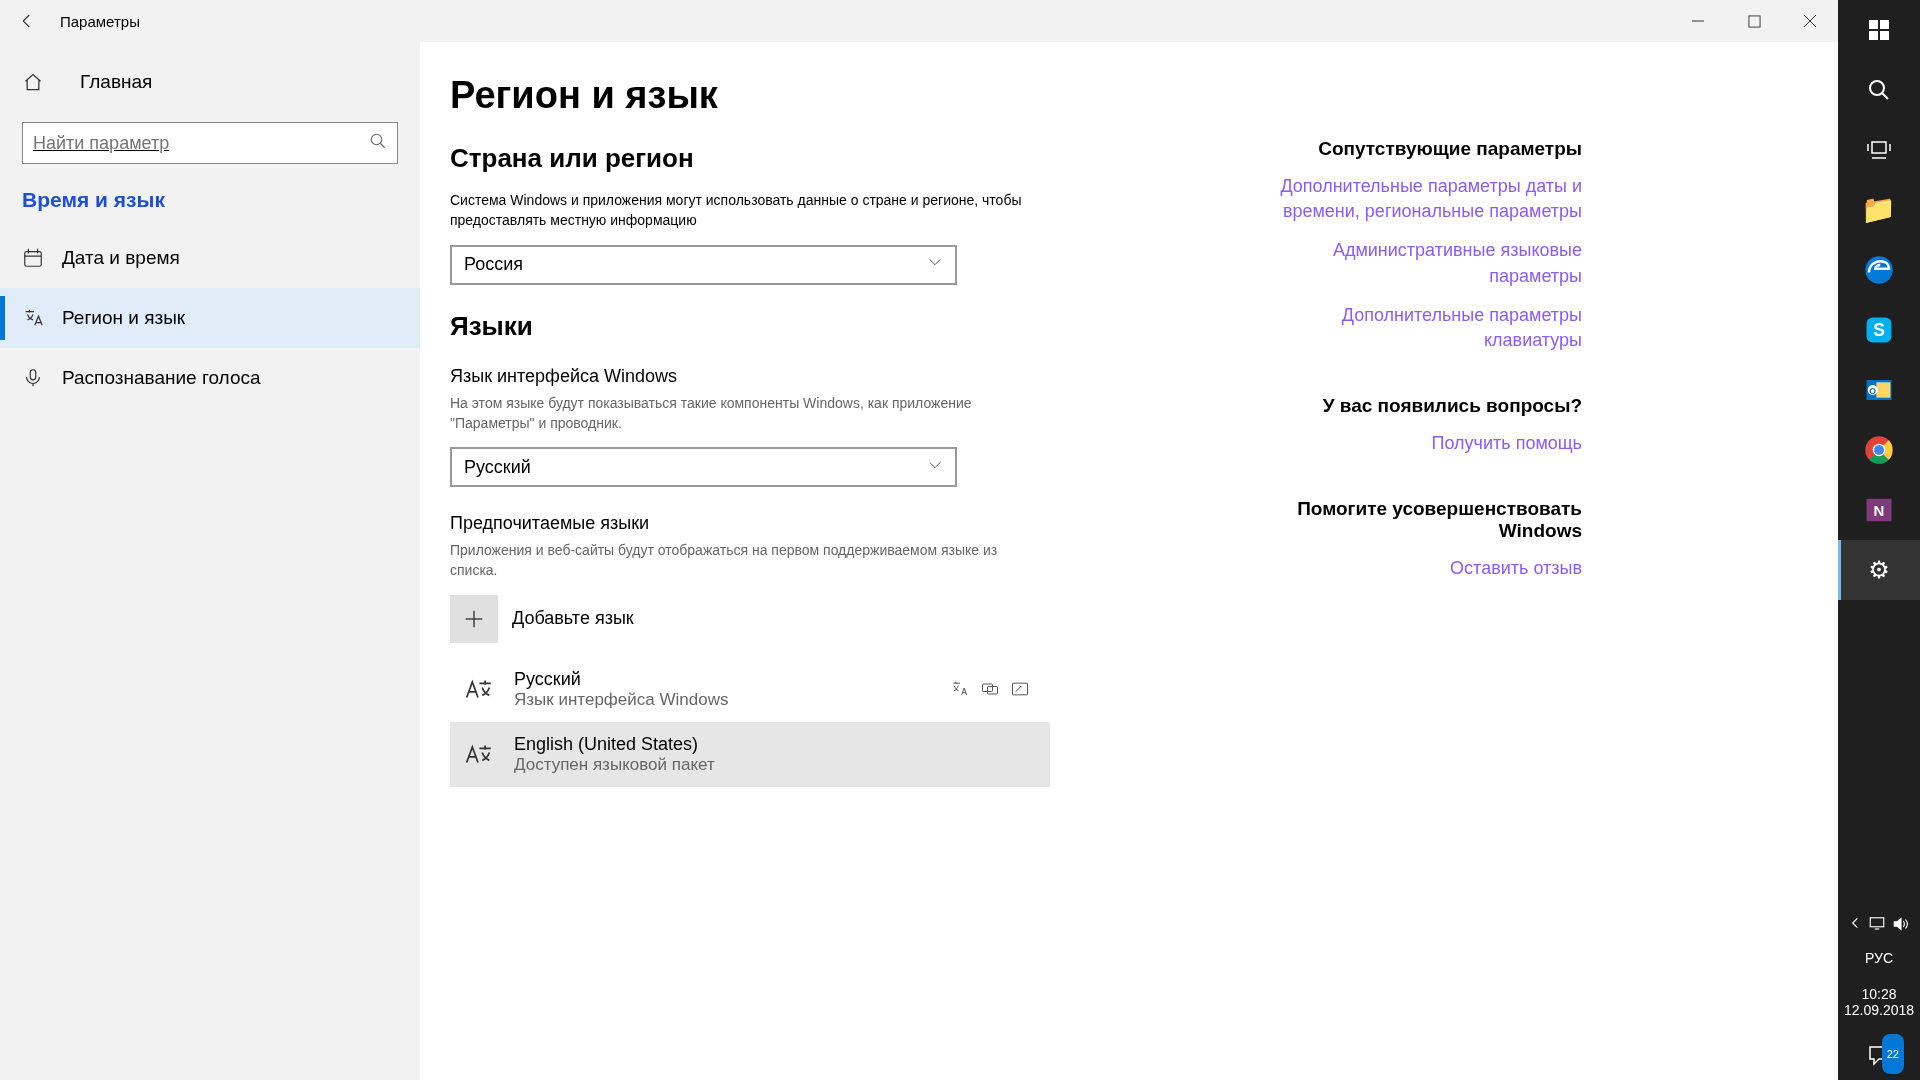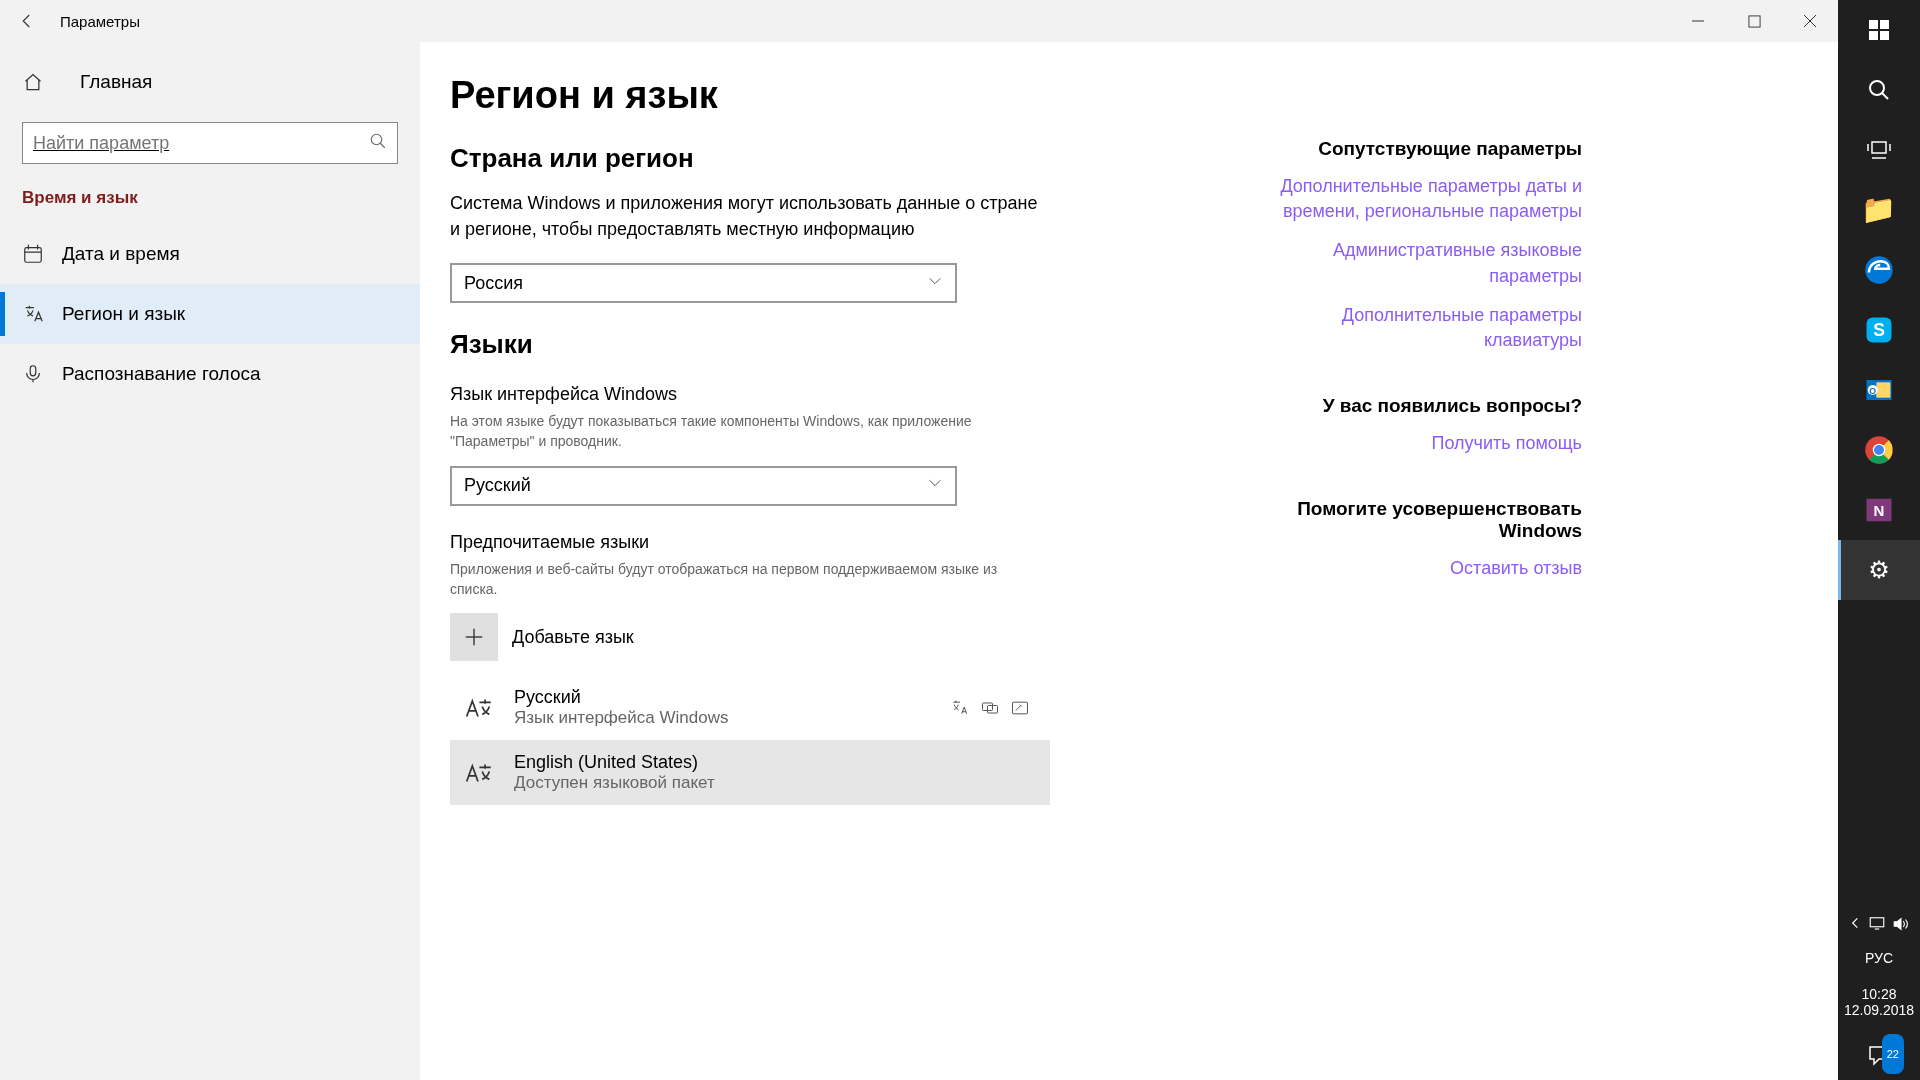--- a/index.html
+++ b/index.html
@@ -15,32 +15,32 @@
 .tb-btn { width:56px; height:42px; display:flex; align-items:center; justify-content:center; }
 .tb-btn svg, .tb-back svg { display:block; }
 
 .window-body { flex:1; display:flex; background:#fff; }
 .sidebar { width:420px; background:#f2f2f2; padding-top:12px; }
 .nav-home { display:flex; align-items:center; height:56px; padding-left:22px; gap:36px; font-size:19px;}
 .nav-home .ico { width:22px; display:flex; justify-content:center;}
 .search-wrap { padding:12px 22px 18px 22px;text-decoration:underline; }
 .search-box { width:100%; height:42px; border:1px solid #888; background:#fff; display:flex; align-items:center; padding:0 10px;}
 .search-box input { flex:1; border:none; outline:none; font-size:18px; background:transparent; color:#666;}
-.section-title { font-size:17px; font-weight:600; padding:6px 22px 16px 22px; color:#7f1d1d;}
+.section-title { font-size:21px; font-weight:600; padding:6px 22px 16px 22px; color:#1d4ed8;}
 .nav-item { display:flex; align-items:center; height:60px; padding-left:22px; gap:18px; font-size:19px; position:relative;}
 .nav-item .ico { width:22px; display:flex; justify-content:center;}
 .nav-item.active { background:#e0ecf7; }
 .nav-item.active::before { content:""; position:absolute; left:0; top:8px; bottom:8px; width:5px; background:#0078d7; }
 
 .content { flex:1; display:flex; padding:32px 40px 0 30px;}
 .main { width:680px; }
 .aside { margin-left:112px; width:340px; padding-top:64px;text-align:right;}
 h1.page-title { font-size:38px; font-weight:600; margin-bottom:26px;}
 h2.sec { font-size:26px; font-weight:600; margin-top:12px; margin-bottom:16px;}
-.desc { font-size:18px; line-height:1.45; color:#000; margin-bottom:21px; max-width:590px;}
+.desc { font-size:14px; line-height:1.45; color:#000; margin-bottom:14px; max-width:590px;}
 .subhead { font-size:18px; margin-bottom:6px; margin-top:24px;}
 .desc-grey { font-size:14px; line-height:1.45; color:#666; margin-bottom:14px; max-width:590px;}
 .dropdown { width:507px; height:40px; border:2px solid #999; display:flex; align-items:center; justify-content:space-between; padding:0 12px; font-size:18px; margin-bottom:26px;}
 .add-lang { display:flex; align-items:center; gap:14px; margin-top:6px; margin-bottom:14px;}
 .add-btn { width:48px; height:48px; background:#e0e0e0; display:flex; align-items:center; justify-content:center; font-size:22px; border:none;}
 .lang-row { width:600px; display:flex; align-items:center; padding:12px 10px 12px 8px; gap:16px;}
 .lang-row.selected { background:#e6e6e6; }
 .lang-icon { width:40px; height:40px; display:flex; align-items:center; justify-content:center;}
 .lang-text .ln { font-size:18px; }
 .lang-text .ld { font-size:17px; color:#666; }

